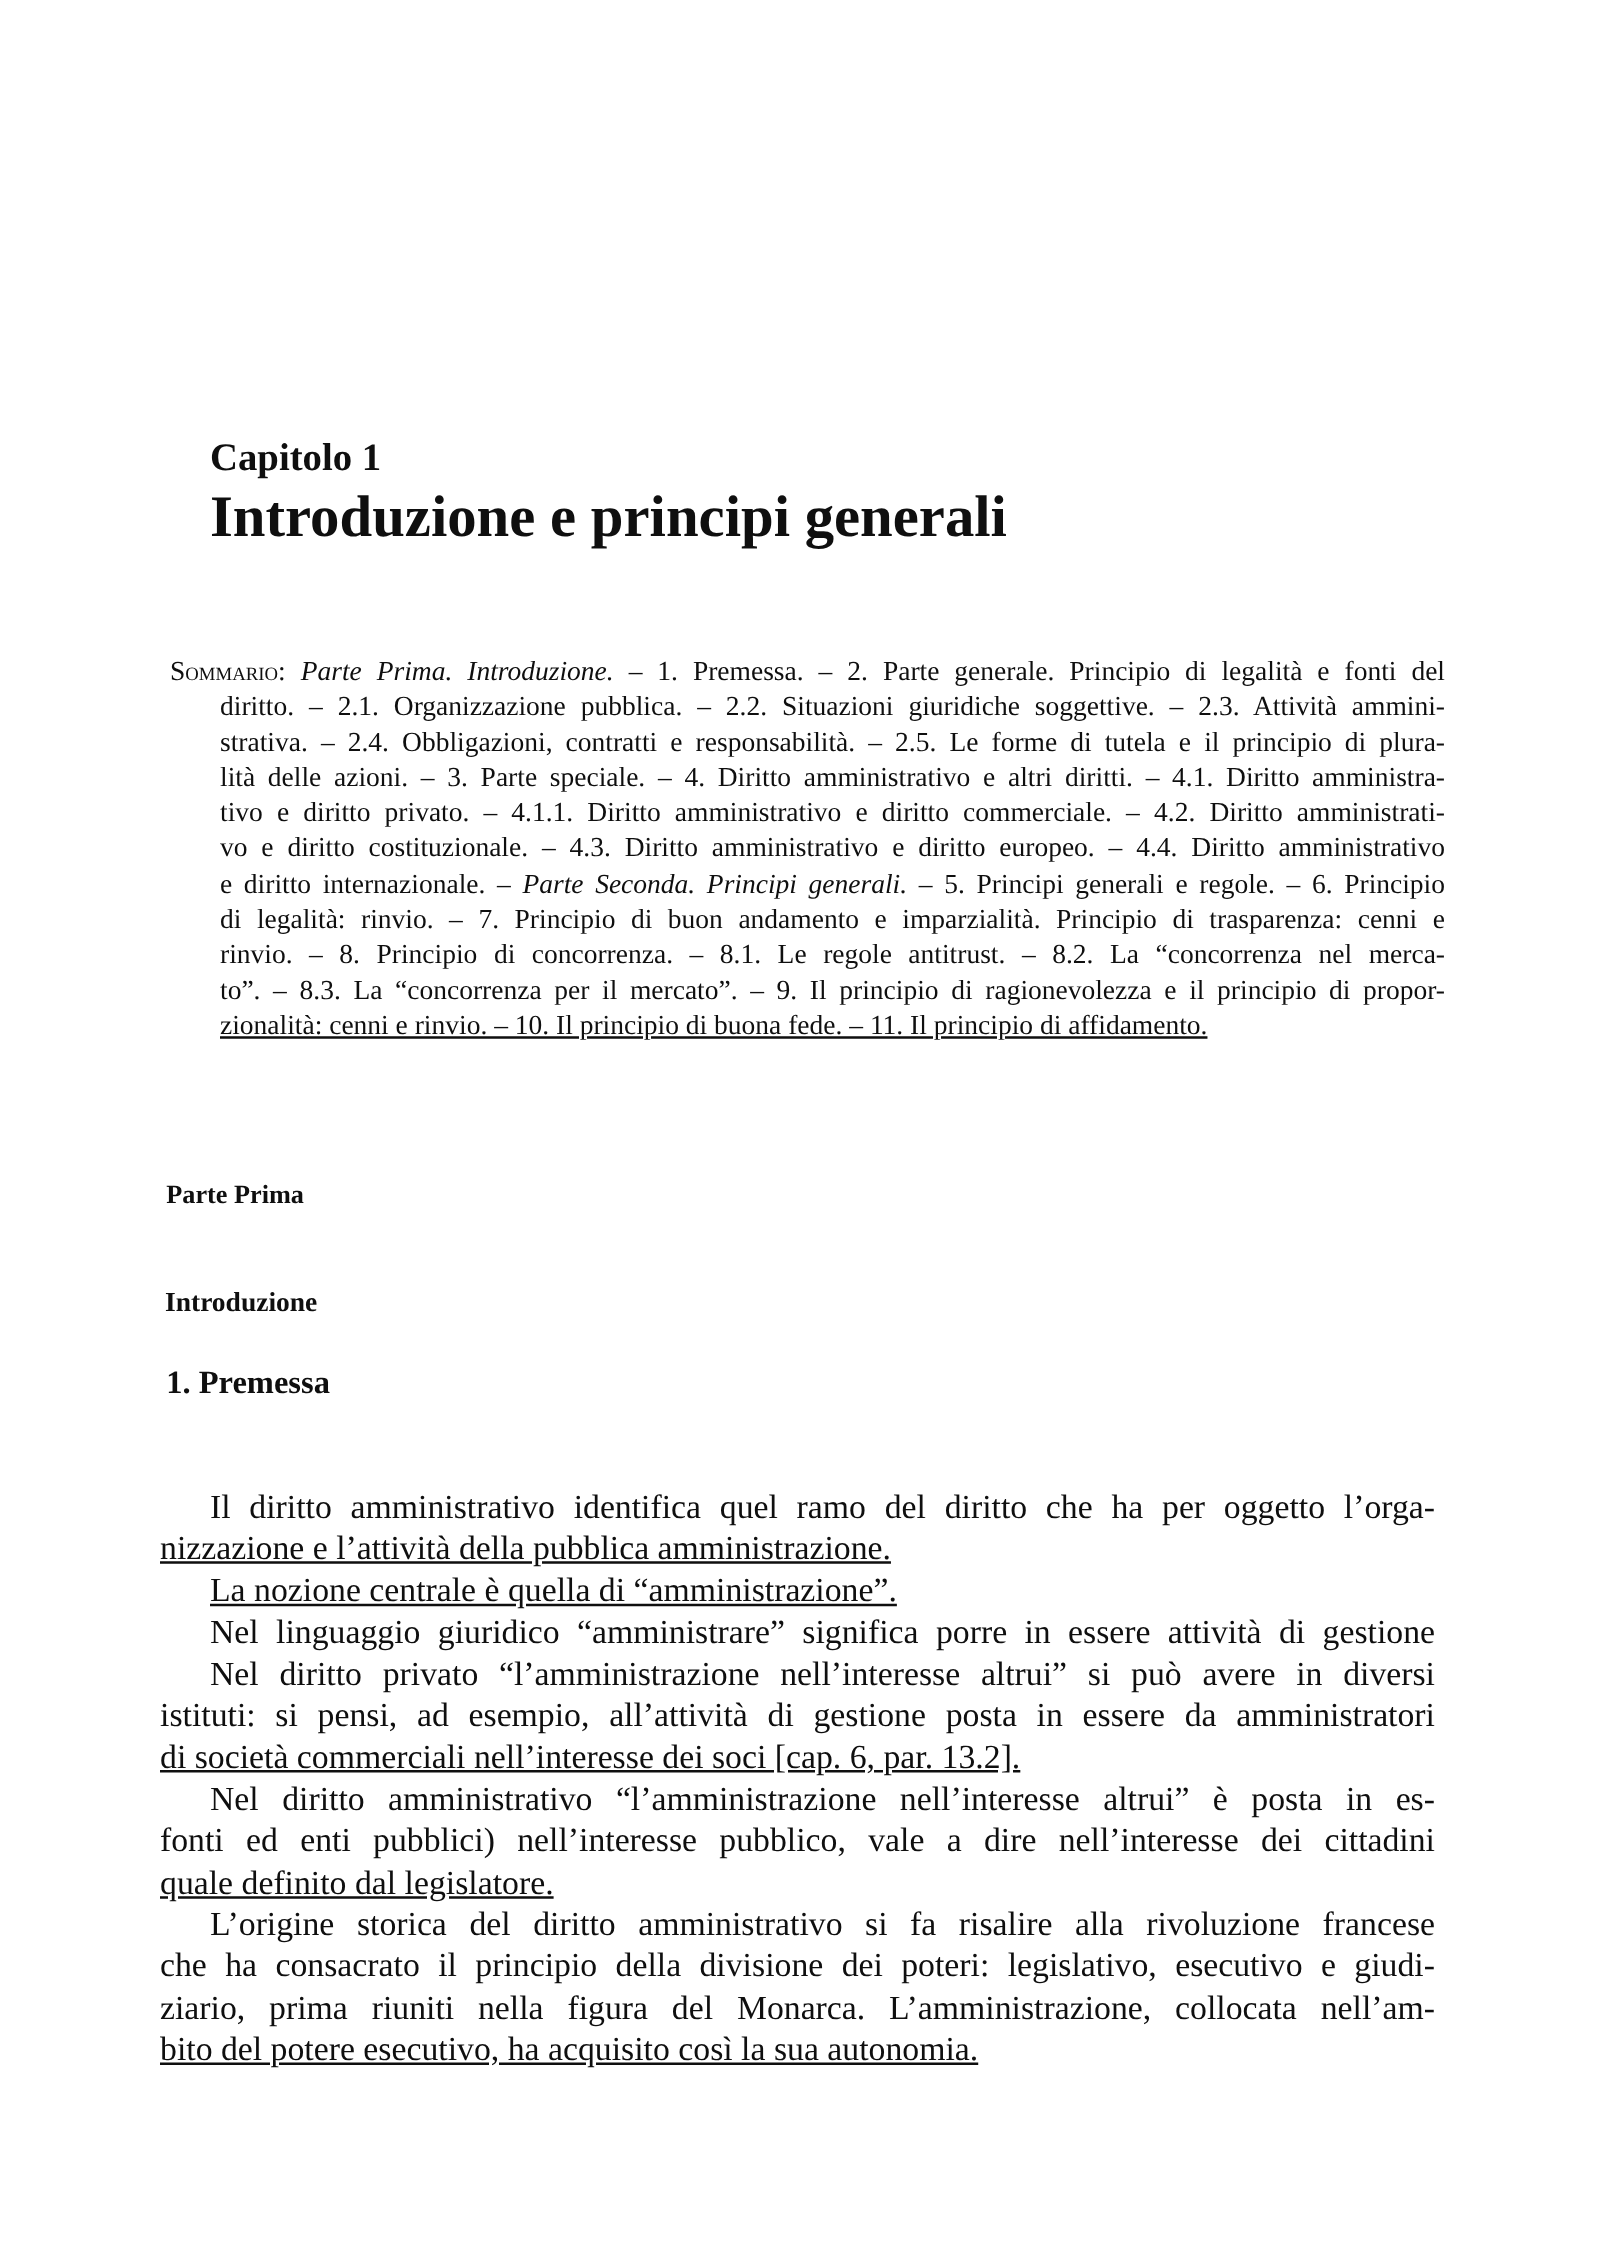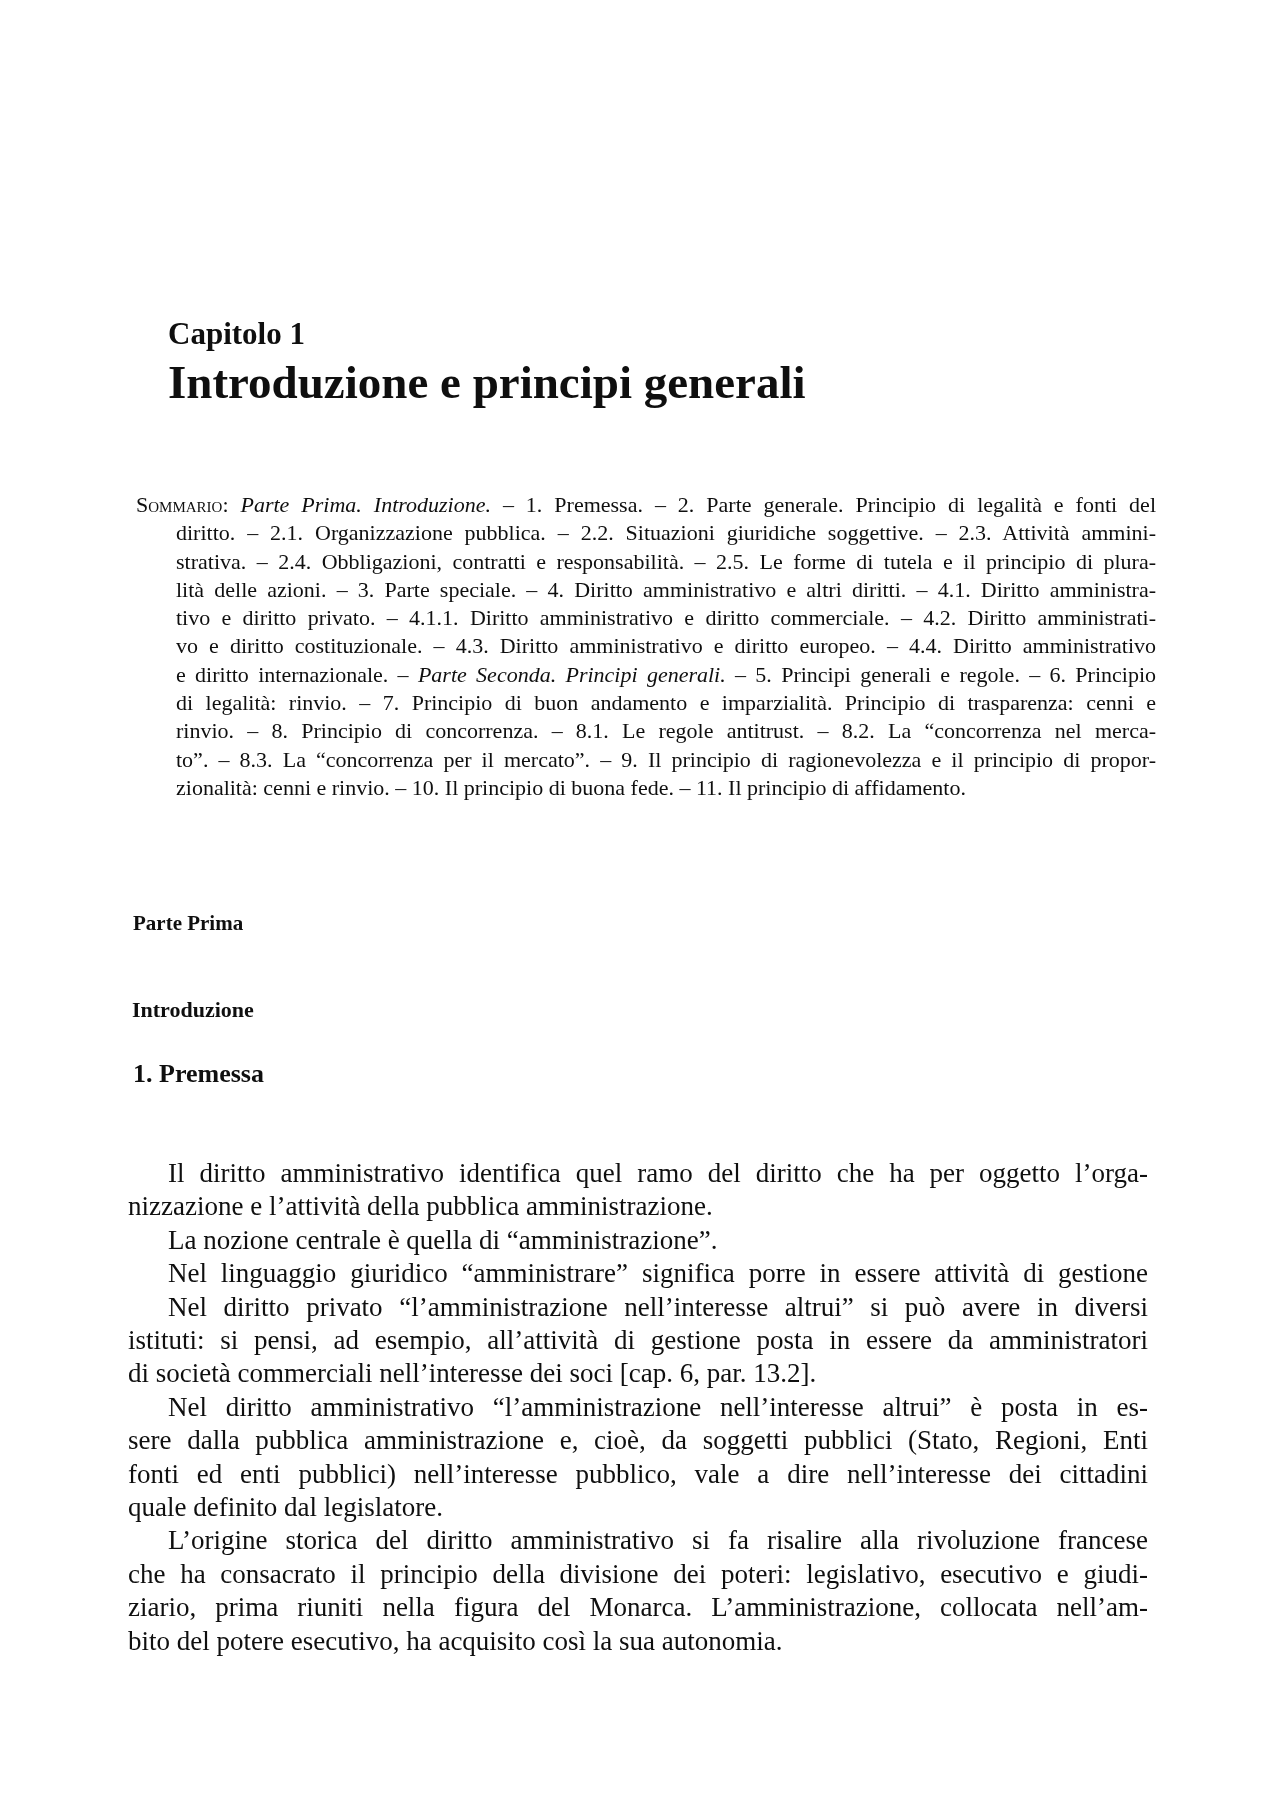--- a/index.html
+++ b/index.html
@@ -5,21 +5,21 @@
   * { margin: 0; padding: 0; box-sizing: border-box; }
   html, body { background: #ffffff; }
   body {
     width: 1280px;
     height: 1806px;
     position: relative;
     font-family: "Liberation Serif", serif;
     color: #0f0f0f;
     overflow: hidden;
   }
-  .page { position: absolute; inset: 0; background: #ffffff; }
+  .page { position: absolute; inset: 0; background: #ffffff; margin-top: 32px; }
 
   .chapter-label {
     position: absolute; left: 168px; top: 314px;
     font-size: 31px; line-height: 40px; font-weight: bold;
     white-space: nowrap;
   }
   .chapter-title {
     position: absolute; left: 168px; top: 352px;
     font-size: 47px; line-height: 60px; font-weight: bold;
     white-space: nowrap;
@@ -45,21 +45,21 @@
     text-align: center;
   }
   .body-text {
     position: absolute; left: 128px; top: 1157px; width: 1020px;
     font-size: 27px; line-height: 33.4px;
   }
 
   
   .tline  { display: block; }
   .jline  { text-align: justify; text-align-last: justify; }
-  .lline  { text-align: center;    text-align-last: left; }
+  .lline  { text-align: center;    text-align-last: left; text-decoration: underline; }
   .hang   { padding-left: 40px; }  
   .ind    { padding-left: 40px; }  
 
   .sc { font-variant: small-caps; }
   .it { font-style: italic; }
 </style>
 </head>
 <body>
 
 <main class="page">
@@ -87,21 +87,20 @@
 
   <section class="body-text">
       <div class="tline jline ind">Il diritto amministrativo identifica quel ramo del diritto che ha per oggetto l’orga-</div>
       <div class="tline lline">nizzazione e l’attività della pubblica amministrazione.</div>
       <div class="tline lline ind">La nozione centrale è quella di “amministrazione”.</div>
       <div class="tline jline ind">Nel linguaggio giuridico “amministrare” significa porre in essere attività di gestione</div>
       <div class="tline jline ind">Nel diritto privato “l’amministrazione nell’interesse altrui” si può avere in diversi</div>
       <div class="tline jline">istituti: si pensi, ad esempio, all’attività di gestione posta in essere da amministratori</div>
       <div class="tline lline">di società commerciali nell’interesse dei soci [cap. 6, par. 13.2].</div>
       <div class="tline jline ind">Nel diritto amministrativo “l’amministrazione nell’interesse altrui” è posta in es-</div>
-      <div class="tline jline">sere dalla pubblica amministrazione e, cioè, da soggetti pubblici (Stato, Regioni, Enti</div>
       <div class="tline jline">fonti ed enti pubblici) nell’interesse pubblico, vale a dire nell’interesse dei cittadini</div>
       <div class="tline lline">quale definito dal legislatore.</div>
       <div class="tline jline ind">L’origine storica del diritto amministrativo si fa risalire alla rivoluzione francese</div>
       <div class="tline jline">che ha consacrato il principio della divisione dei poteri: legislativo, esecutivo e giudi-</div>
       <div class="tline jline">ziario, prima riuniti nella figura del Monarca. L’amministrazione, collocata nell’am-</div>
       <div class="tline lline">bito del potere esecutivo, ha acquisito così la sua autonomia.</div>
     </section>
 </main>
 
 </body></html>

